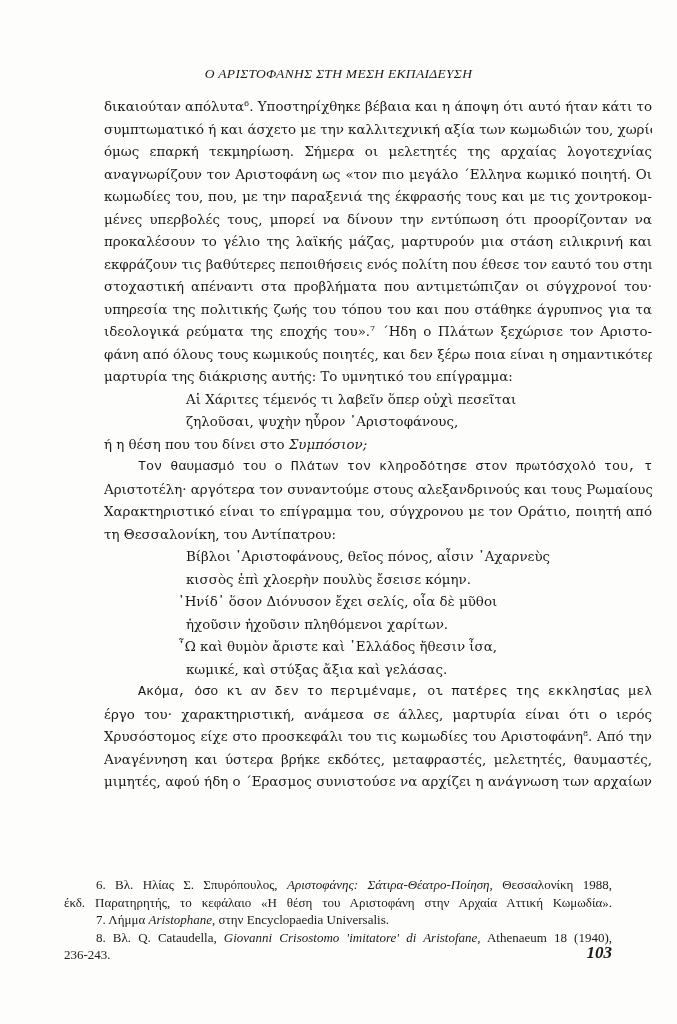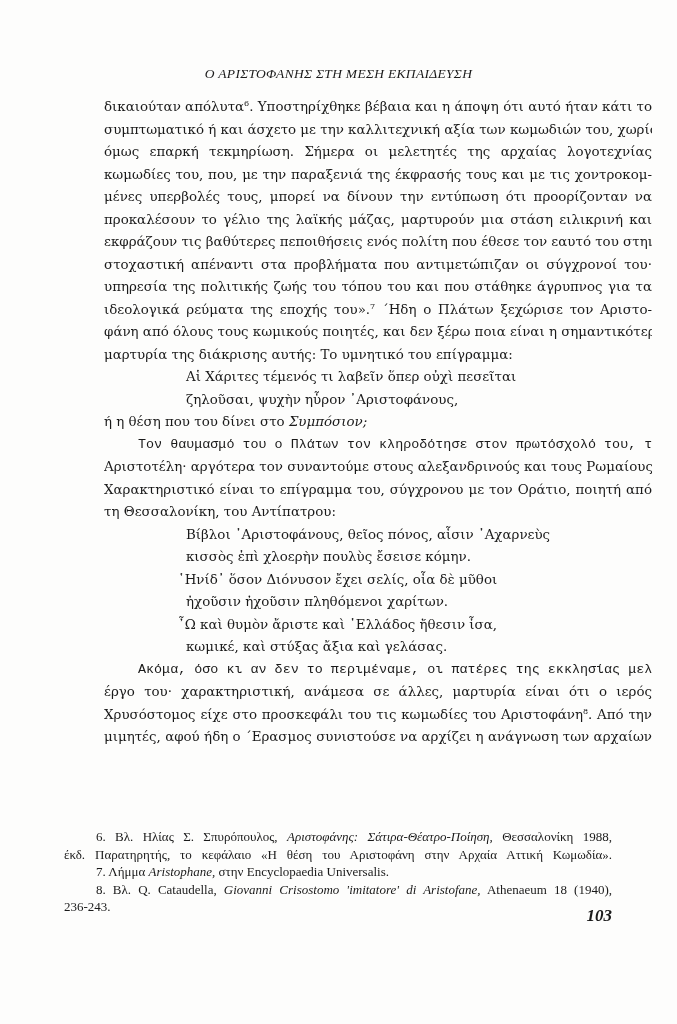--- a/index.html
+++ b/index.html
@@ -31,45 +31,46 @@
     text-align-last: justify;
     overflow: hidden;
   }
   .line.last { text-align-last: left; }
   .line.indent { padding-left: 34px; font-family: Liberation Mono, monospace; }
   .line.verse { padding-left: 82px; text-align-last: left; }
   .line.verse2 { padding-left: 74px; text-align-last: left; }
   sup { font-size: 8px; line-height: 0; vertical-align: 5px; }
   .it { font-style: italic; }
   .footnotes {
-    position: absolute; left: 64px; top: 828px; width: 548px;
+    position: absolute; left: 64px; top: 876px; width: 548px;
     font-family: "Liberation Serif", serif;
   }
   .fn {
     height: 17.5px; line-height: 17.5px; font-size: 13px;
     white-space: nowrap; text-align: justify; text-align-last: justify;
   }
   .fn.indent { padding-left: 32px; }
   .fn.last { text-align-last: left; }
   .page-number {
-    position: absolute; top: 906px; right: 65px;
+    position: absolute; top: 943px; right: 65px;
     font-family: "Liberation Serif", serif;
     font-style: italic; font-weight: bold; font-size: 17px;
   }
 </style>
 </head>
 <body>
 
 <div class="page">
   <div class="running-head">Ο ΑΡΙΣΤΟΦΑΝΗΣ ΣΤΗ ΜΕΣΗ ΕΚΠΑΙΔΕΥΣΗ</div>
 
   <div class="body-text">
     <div class="line"><span>δικαιούταν απόλυτα</span><sup>6</sup><span>. Υποστηρίχθηκε βέβαια και η άποψη ότι αυτό ήταν κάτι το</span></div>
     <div class="line">συμπτωματικό ή και άσχετο με την καλλιτεχνική αξία των κωμωδιών του, χωρίς</div>
     <div class="line">όμως επαρκή τεκμηρίωση. Σήμερα οι μελετητές της αρχαίας λογοτεχνίας</div>
+    <div class="line">αναγνωρίζουν τον Αριστοφάνη ως «τον πιο μεγάλο ΄Ελληνα κωμικό ποιητή. Οι</div>
     <div class="line">κωμωδίες του, που, με την παραξενιά της έκφρασής τους και με τις χοντροκομ-</div>
     <div class="line">μένες υπερβολές τους, μπορεί να δίνουν την εντύπωση ότι προορίζονταν να</div>
     <div class="line">προκαλέσουν το γέλιο της λαϊκής μάζας, μαρτυρούν μια στάση ειλικρινή και</div>
     <div class="line">εκφράζουν τις βαθύτερες πεποιθήσεις ενός πολίτη που έθεσε τον εαυτό του στην</div>
     <div class="line">στοχαστική απέναντι στα προβλήματα που αντιμετώπιζαν οι σύγχρονοί του·</div>
     <div class="line">υπηρεσία της πολιτικής ζωής του τόπου του και που στάθηκε άγρυπνος για τα</div>
     <div class="line"><span>ιδεολογικά ρεύματα της εποχής του».</span><sup>7</sup><span> ΄Ηδη ο Πλάτων ξεχώρισε τον Αριστο-</span></div>
     <div class="line">φάνη από όλους τους κωμικούς ποιητές, και δεν ξέρω ποια είναι η σημαντικότερη</div>
     <div class="line last">μαρτυρία της διάκρισης αυτής: Το υμνητικό του επίγραμμα:</div>
     <div class="line verse">Αἱ Χάριτες τέμενός τι λαβεῖν ὅπερ οὐχὶ πεσεῖται</div>
@@ -81,20 +82,21 @@
     <div class="line last">τη Θεσσαλονίκη, του Αντίπατρου:</div>
     <div class="line verse">Βίβλοι ᾿Αριστοφάνους, θεῖος πόνος, αἷσιν ᾿Αχαρνεὺς</div>
     <div class="line verse">κισσὸς ἐπὶ χλοερὴν πουλὺς ἔσεισε κόμην.</div>
     <div class="line verse2">῾Ηνίδ᾿ ὅσον Διόνυσον ἔχει σελίς, οἷα δὲ μῦθοι</div>
     <div class="line verse">ἠχοῦσιν ἠχοῦσιν πληθόμενοι χαρίτων.</div>
     <div class="line verse2">῏Ω καὶ θυμὸν ἄριστε καὶ ῾Ελλάδος ἤθεσιν ἶσα,</div>
     <div class="line verse">κωμικέ, καὶ στύξας ἄξια καὶ γελάσας.</div>
     <div class="line indent">Ακόμα, όσο κι αν δεν το περιμέναμε, οι πατέρες της εκκλησίας μελέτησαν το</div>
     <div class="line">έργο του· χαρακτηριστική, ανάμεσα σε άλλες, μαρτυρία είναι ότι ο ιερός</div>
     <div class="line"><span>Χρυσόστομος είχε στο προσκεφάλι του τις κωμωδίες του Αριστοφάνη</span><sup>8</sup><span>. Από την</span></div>
+    <div class="line">Αναγέννηση και ύστερα βρήκε εκδότες, μεταφραστές, μελετητές, θαυμαστές,</div>
     <div class="line">μιμητές, αφού ήδη ο ΄Ερασμος συνιστούσε να αρχίζει η ανάγνωση των αρχαίων</div>
   </div>
 
   <div class="footnotes">
     <div class="fn indent"><span>6. Βλ. Ηλίας Σ. Σπυρόπουλος, </span><span class="it">Αριστοφάνης: Σάτιρα-Θέατρο-Ποίηση,</span><span> Θεσσαλονίκη 1988,</span></div>
     <div class="fn">έκδ. Παρατηρητής, το κεφάλαιο «Η θέση του Αριστοφάνη στην Αρχαία Αττική Κωμωδία».</div>
     <div class="fn indent last"><span>7. Λήμμα </span><span class="it">Aristophane,</span><span> στην Encyclopaedia Universalis.</span></div>
     <div class="fn indent"><span>8. Βλ. Q. Cataudella, </span><span class="it">Giovanni Crisostomo 'imitatore' di Aristofane,</span><span> Athenaeum 18 (1940),</span></div>
     <div class="fn last">236-243.</div>
   </div>

